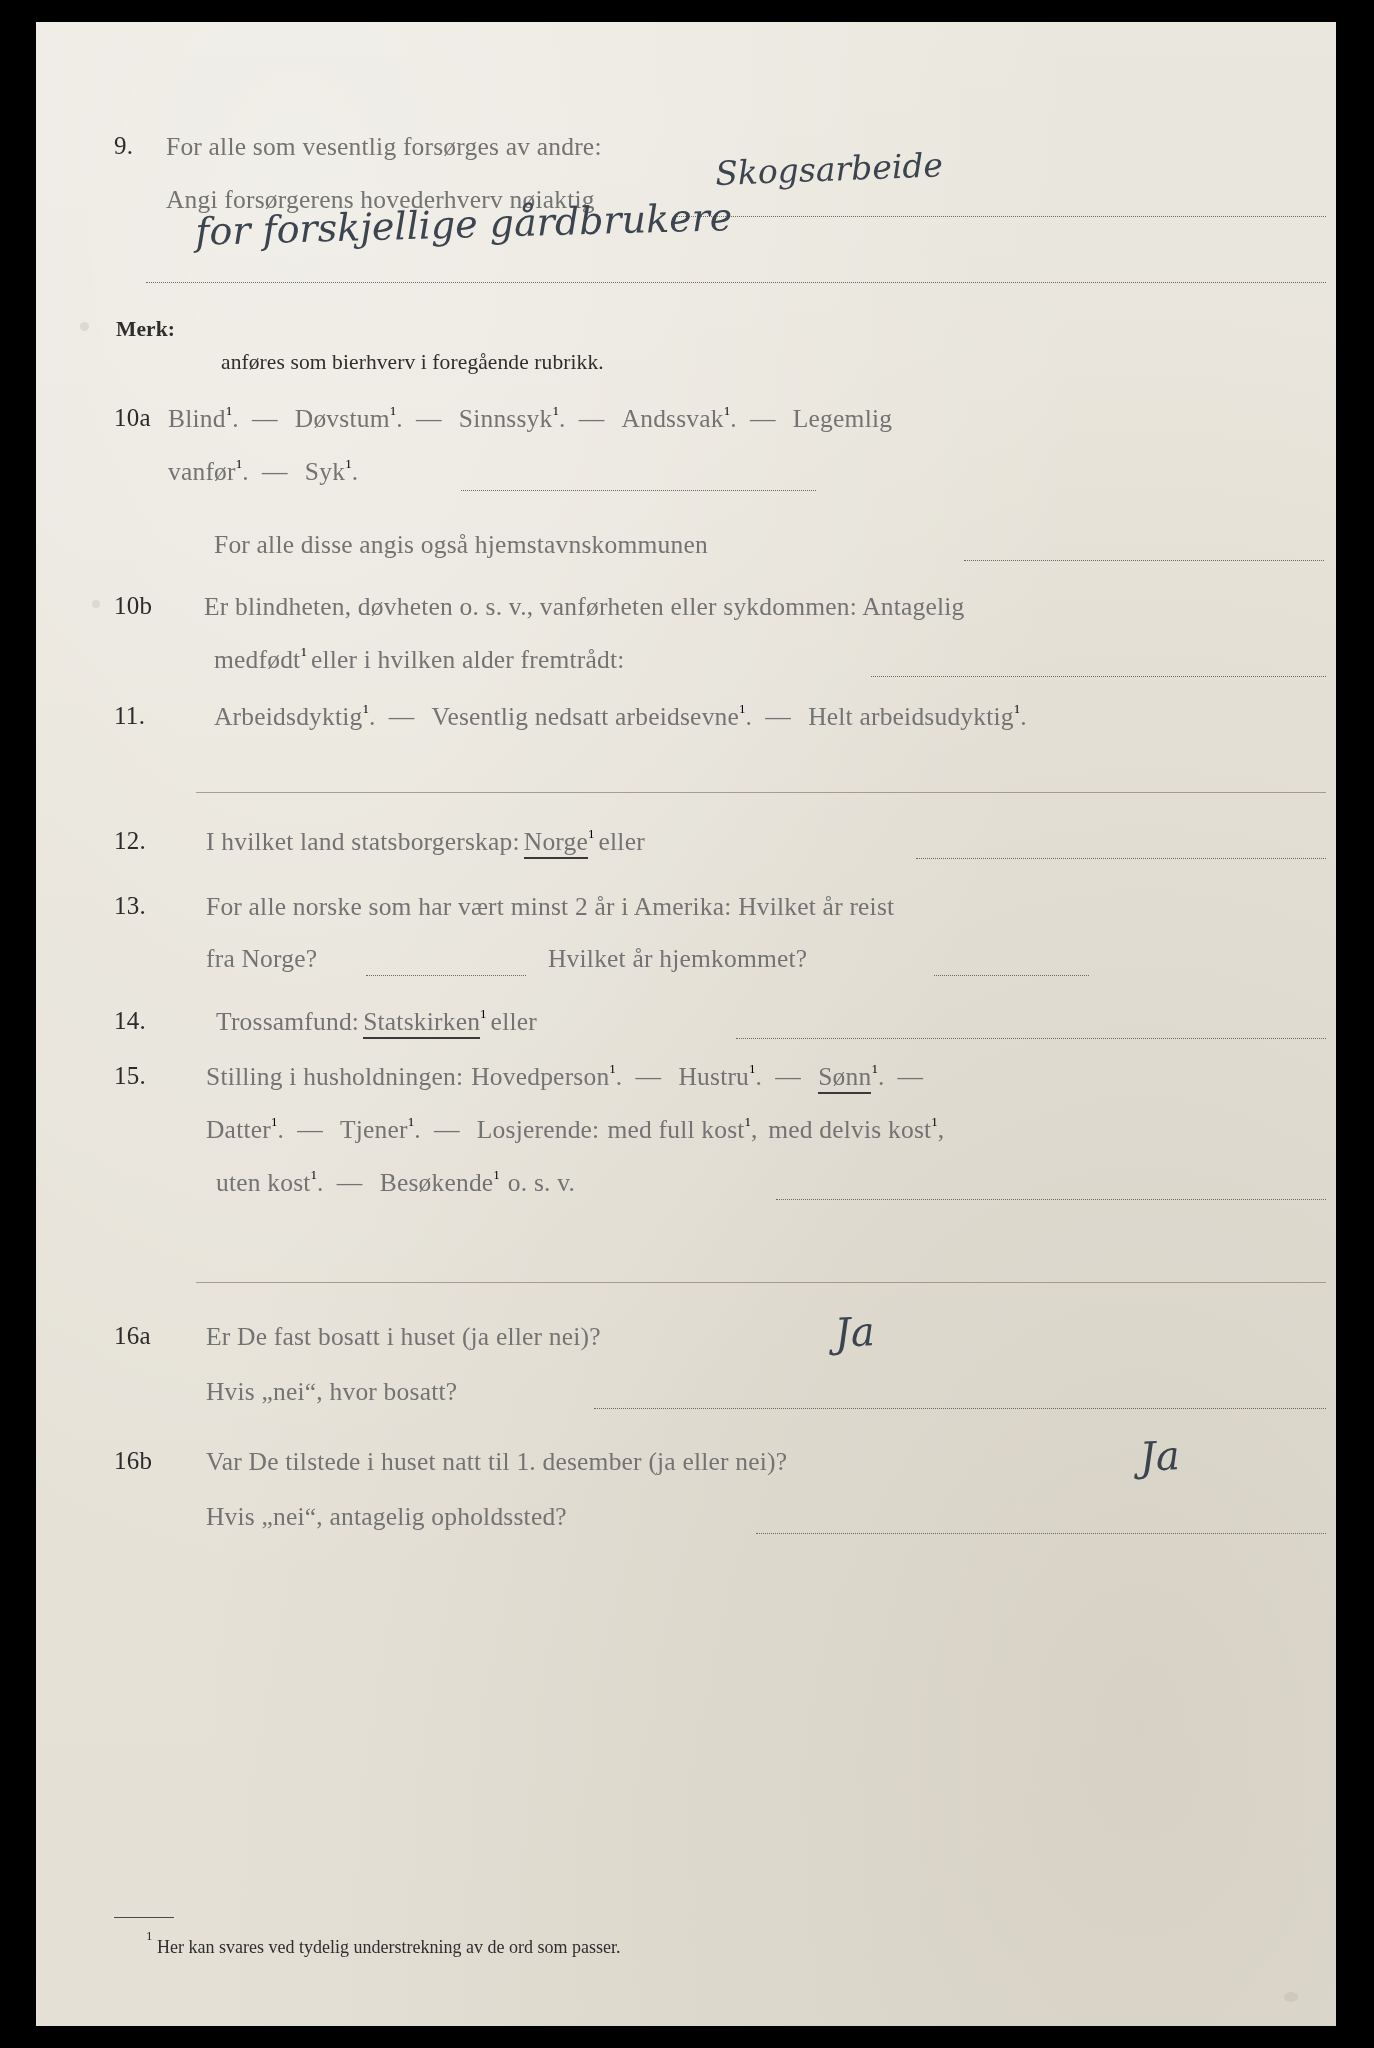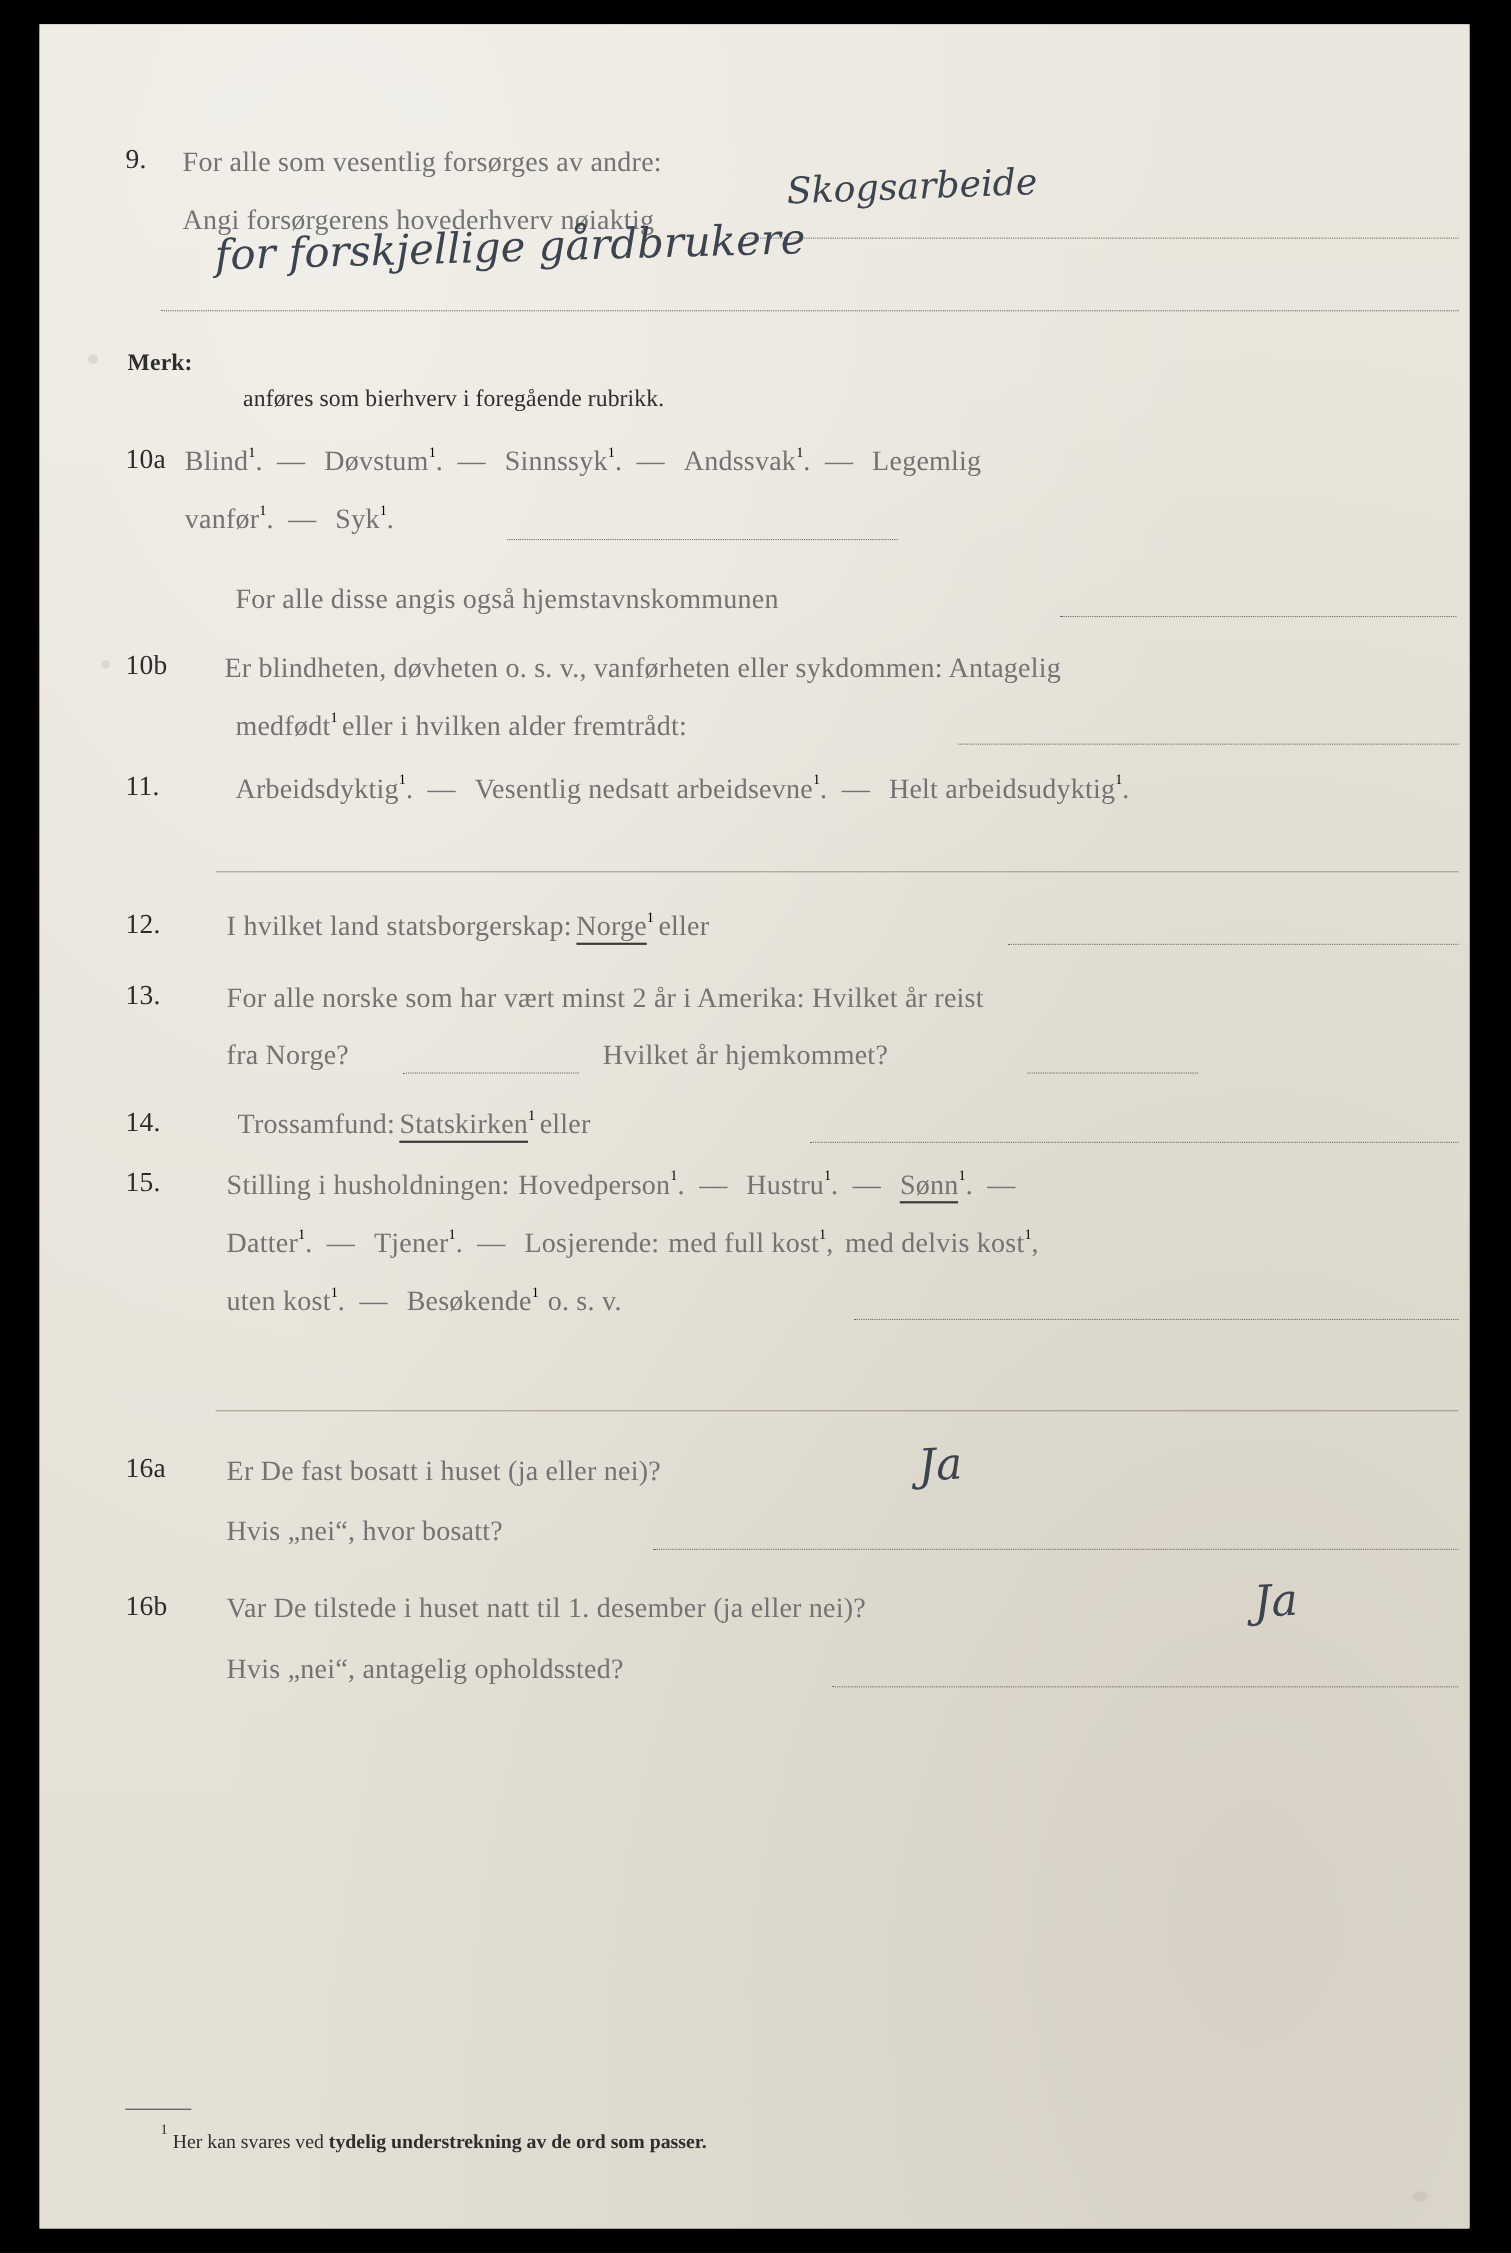--- a/index.html
+++ b/index.html
@@ -80,21 +80,21 @@
     position: absolute;
     font-size: 21.5px;
     color: #2e2e2e;
     letter-spacing: 0.1px;
   }
   .footnote {
     position: absolute;
     font-size: 18px;
     color: #2e2e2e;
   }
-  .footnote b { font-weight: bold; }
+  .footnote b { font-weight: normal; }
   .footmark {
     position: absolute;
     left: 78px;
     top: 1895px;
     width: 60px;
     border-top: 1.6px solid #4a4a4a;
   }
   .smudge {
     position: absolute;
     border-radius: 50%;
@@ -185,21 +185,21 @@
       <span class="txt">Hustru</span><span class="sup">1</span><span class="txt">.&nbsp; — &nbsp;</span>
       <span class="txt under">Sønn</span><span class="sup">1</span><span class="txt">.&nbsp; —</span>
     </div>
     <div style="position:absolute; left:170px; top:1093px; white-space:nowrap;">
       <span class="txt">Datter</span><span class="sup">1</span><span class="txt">.&nbsp; — &nbsp;</span>
       <span class="txt">Tjener</span><span class="sup">1</span><span class="txt">.&nbsp; — &nbsp;</span>
       <span class="txt">Losjerende:</span>&nbsp;
       <span class="txt">med full kost</span><span class="sup">1</span><span class="txt">,&nbsp;</span>
       <span class="txt">med delvis kost</span><span class="sup">1</span><span class="txt">,</span>
     </div>
-    <div style="position:absolute; left:170px; top:1146px; white-space:nowrap;">
+    <div style="position:absolute; left:180px; top:1146px; white-space:nowrap;">
       <span class="txt">uten kost</span><span class="sup">1</span><span class="txt">.&nbsp; — &nbsp;</span>
       <span class="txt">Besøkende</span><span class="sup">1</span>&nbsp;
       <span class="txt">o. s. v.</span>
     </div>
     <div class="solidline" style="left:740px; top:1177px; width:550px;"></div>
 
     <div class="hline" style="left:160px; top:1260px; width:1130px;"></div>
 
     <div class="num" style="left:78px; top:1300px;">16a</div>
     <div class="txt" style="position:absolute; left:170px; top:1300px;">Er De fast bosatt i huset (ja eller nei)?</div>

